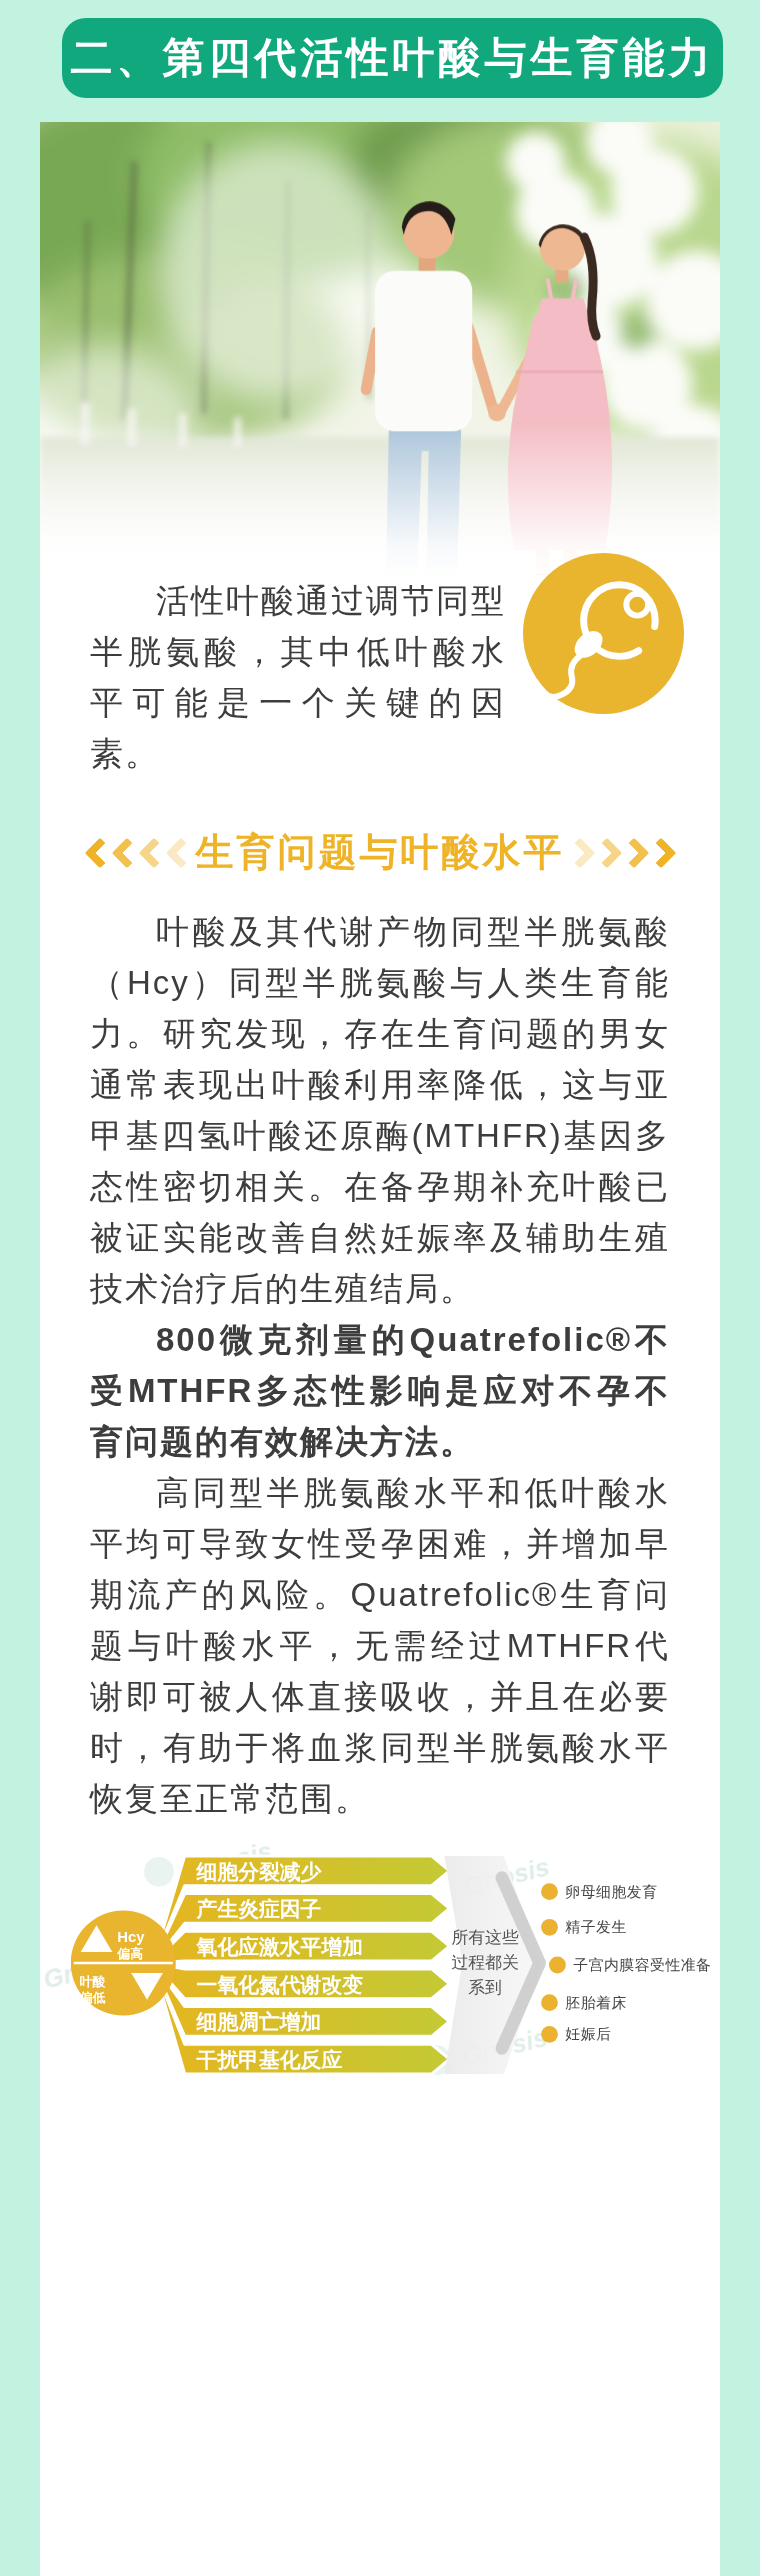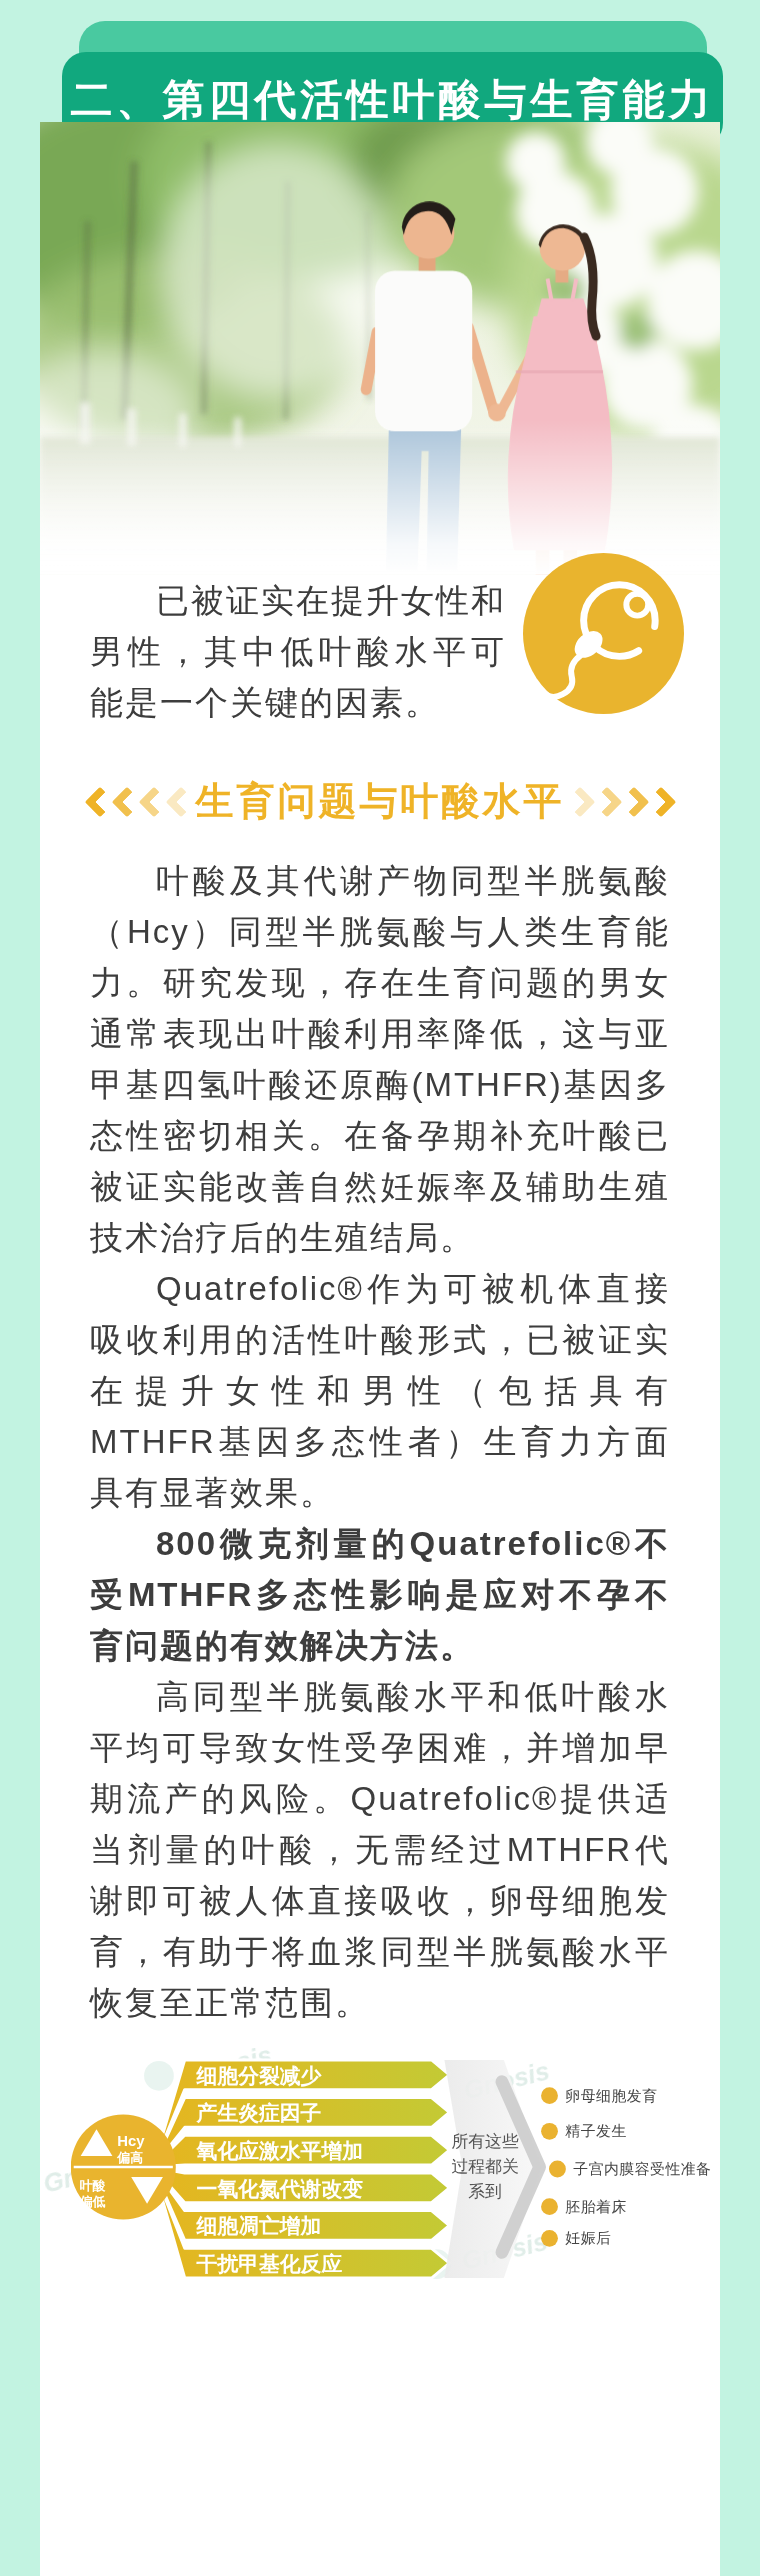--- a/index.html
+++ b/index.html
@@ -10,21 +10,21 @@
   }
   .card {
     position:absolute; left:40px; top:122px; width:680px; height:2454px;
     background:#ffffff;
   }
   .banner-accent {
     position:absolute; left:79px; top:21px; right:54px; height:69px;
     background:#49c9a0; border-radius:26px;
   }
   .banner {
-    position:absolute; left:62px; top:52px; right:38px; height:95px;
+    position:absolute; left:62px; top:18px; right:38px; height:80px;
     background:#11a87e; border-radius:24px;
     display:flex; align-items:center; justify-content:center;
   }
   .banner-title {
     color:#ffffff; font-size:42px; font-weight:bold; letter-spacing:4px;
   }
   .photo { width:680px; height:453px; overflow:hidden; position:relative; background:#eef3e2; }
   .photo svg { display:block; }
   .content { padding:0 50px; }
   .content p {
@@ -167,45 +167,44 @@
     <div class="intro-wrap">
       <div class="badge">
         <svg width="161" height="161" viewBox="0 0 162 162">
           <circle cx="81" cy="81" r="81" fill="#e9b42e"></circle>
           <circle cx="97" cy="68" r="36" fill="none" stroke="#ffffff" stroke-width="7" stroke-dasharray="196 30" stroke-dashoffset="-36" stroke-linecap="round"></circle>
           <circle cx="115" cy="52" r="11" fill="none" stroke="#ffffff" stroke-width="6"></circle>
           <ellipse cx="66" cy="92" rx="16" ry="11" fill="#ffffff" transform="rotate(-42 66 92)"></ellipse>
           <path d="M58 103 q-12 9 -9 21 q3 12 -9 18 q-9 5 -16 1" fill="none" stroke="#ffffff" stroke-width="6" stroke-linecap="round"></path>
         </svg>
       </div>
-      <p class="indent p-narrow">已被证实在提升女性和男性，其中低叶酸水平可能是一个关键的因素。</p>
+      <p class="indent p-narrow">活性叶酸通过调节同型半胱氨酸，其中低叶酸水平可能是一个关键的因素。</p>
     </div>
 
     <div class="sec-head">
       <span class="chevs">
         <i class="chev l o100"></i>
           <i class="chev l o80"></i>
           <i class="chev l o55"></i>
           <i class="chev l o30"></i>
       </span>
       <span class="sec-title">生育问题与叶酸水平</span>
       <span class="chevs">
         <i class="chev r o30"></i>
           <i class="chev r o55"></i>
           <i class="chev r o80"></i>
           <i class="chev r o100"></i>
       </span>
     </div>
 
     <p class="indent">叶酸及其代谢产物同型半胱氨酸（Hcy）同型半胱氨酸与人类生育能力。研究发现，存在生育问题的男女通常表现出叶酸利用率降低，这与亚甲基四氢叶酸还原酶(MTHFR)基因多态性密切相关。在备孕期补充叶酸已被证实能改善自然妊娠率及辅助生殖技术治疗后的生殖结局。</p>
-    <p class="indent">Quatrefolic®作为可被机体直接吸收利用的活性叶酸形式，已被证实在提升女性和男性（包括具有MTHFR基因多态性者）生育力方面具有显著效果。</p>
     <p class="indent gold-para">800微克剂量的Quatrefolic®不受MTHFR多态性影响是应对不孕不育问题的有效解决方法。</p>
 
 
-    <p class="indent">高同型半胱氨酸水平和低叶酸水平均可导致女性受孕困难，并增加早期流产的风险。Quatrefolic®提供适当剂量的叶酸，无需经过MTHFR代谢即可被人体直接吸收，卵母细胞发育，有助于将血浆同型半胱氨酸水平恢复至正常范围。</p>
+    <p class="indent">高同型半胱氨酸水平和低叶酸水平均可导致女性受孕困难，并增加早期流产的风险。Quatrefolic®生育问题与叶酸水平，无需经过MTHFR代谢即可被人体直接吸收，并且在必要时，有助于将血浆同型半胱氨酸水平恢复至正常范围。</p>
 
     <div class="diagram">
       <svg width="680" height="238" viewBox="0 0 686 240">
         <defs>
           <linearGradient id="gradBar" x1="0" y1="0" x2="1" y2="0">
             <stop offset="0" stop-color="#e6b51f"></stop>
               <stop offset="1" stop-color="#c3ca35"></stop>
           </linearGradient>
           <linearGradient id="gradGrey" x1="0" y1="0" x2="1" y2="0">
             <stop offset="0" stop-color="#eaeaea"></stop>

